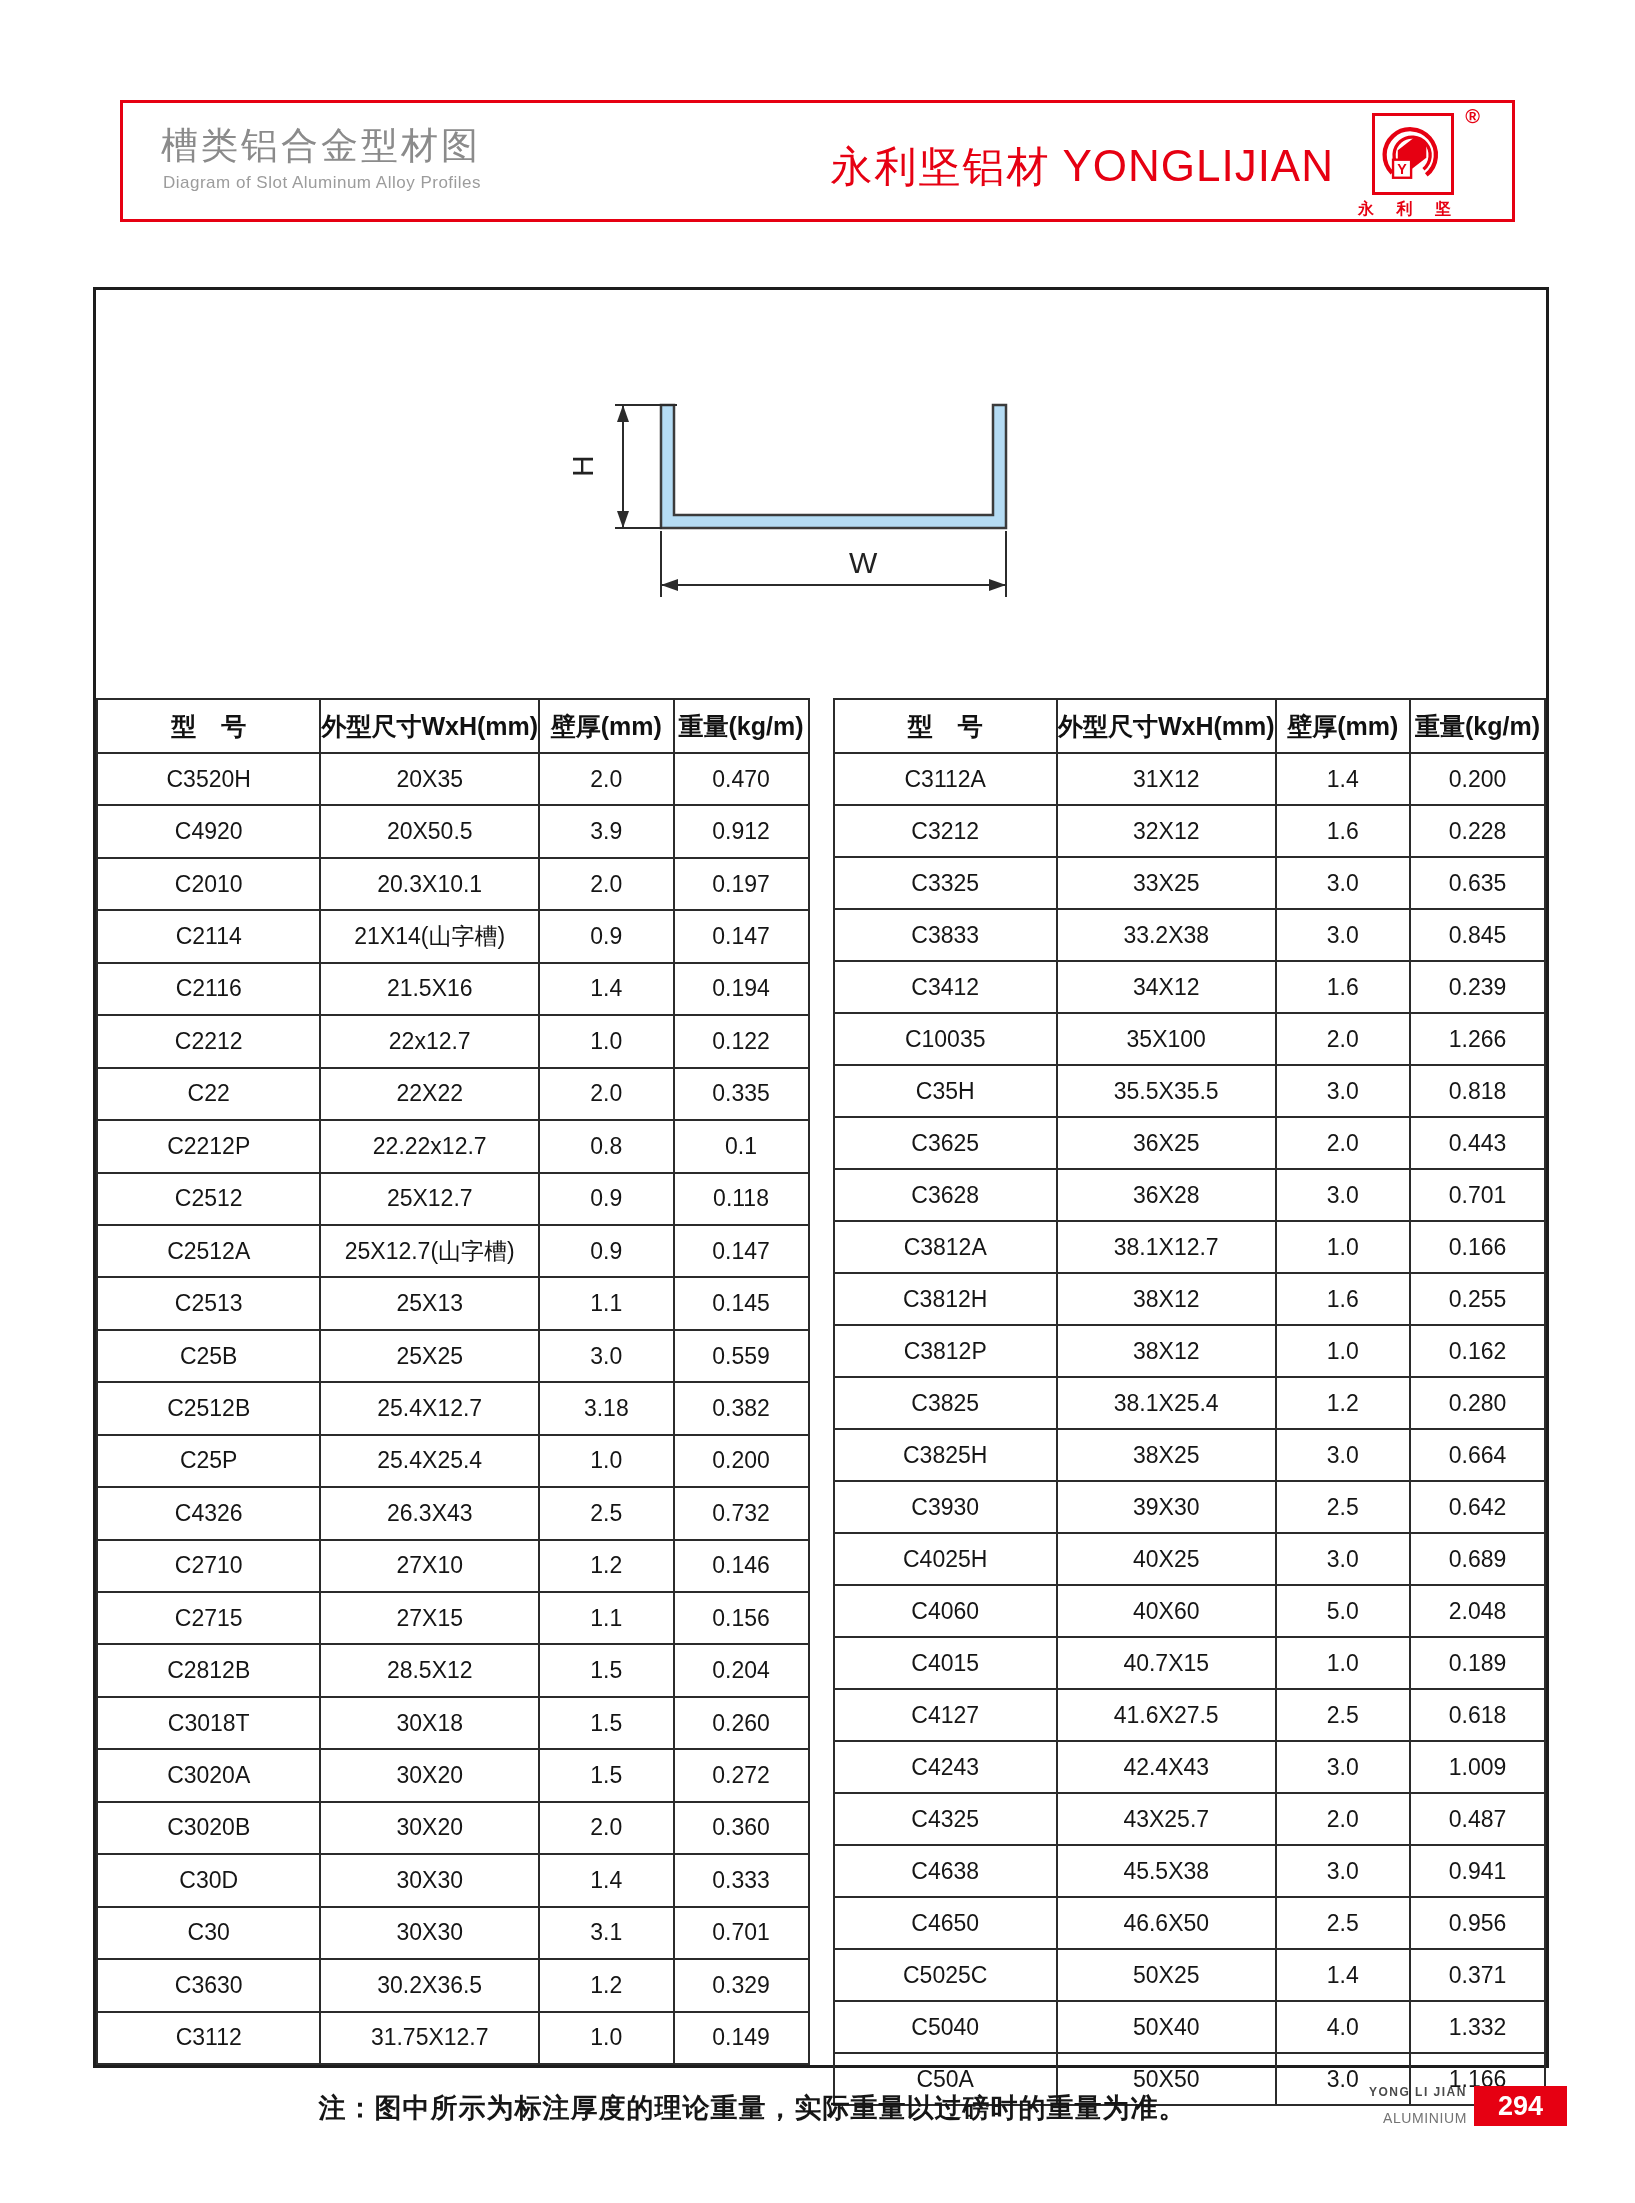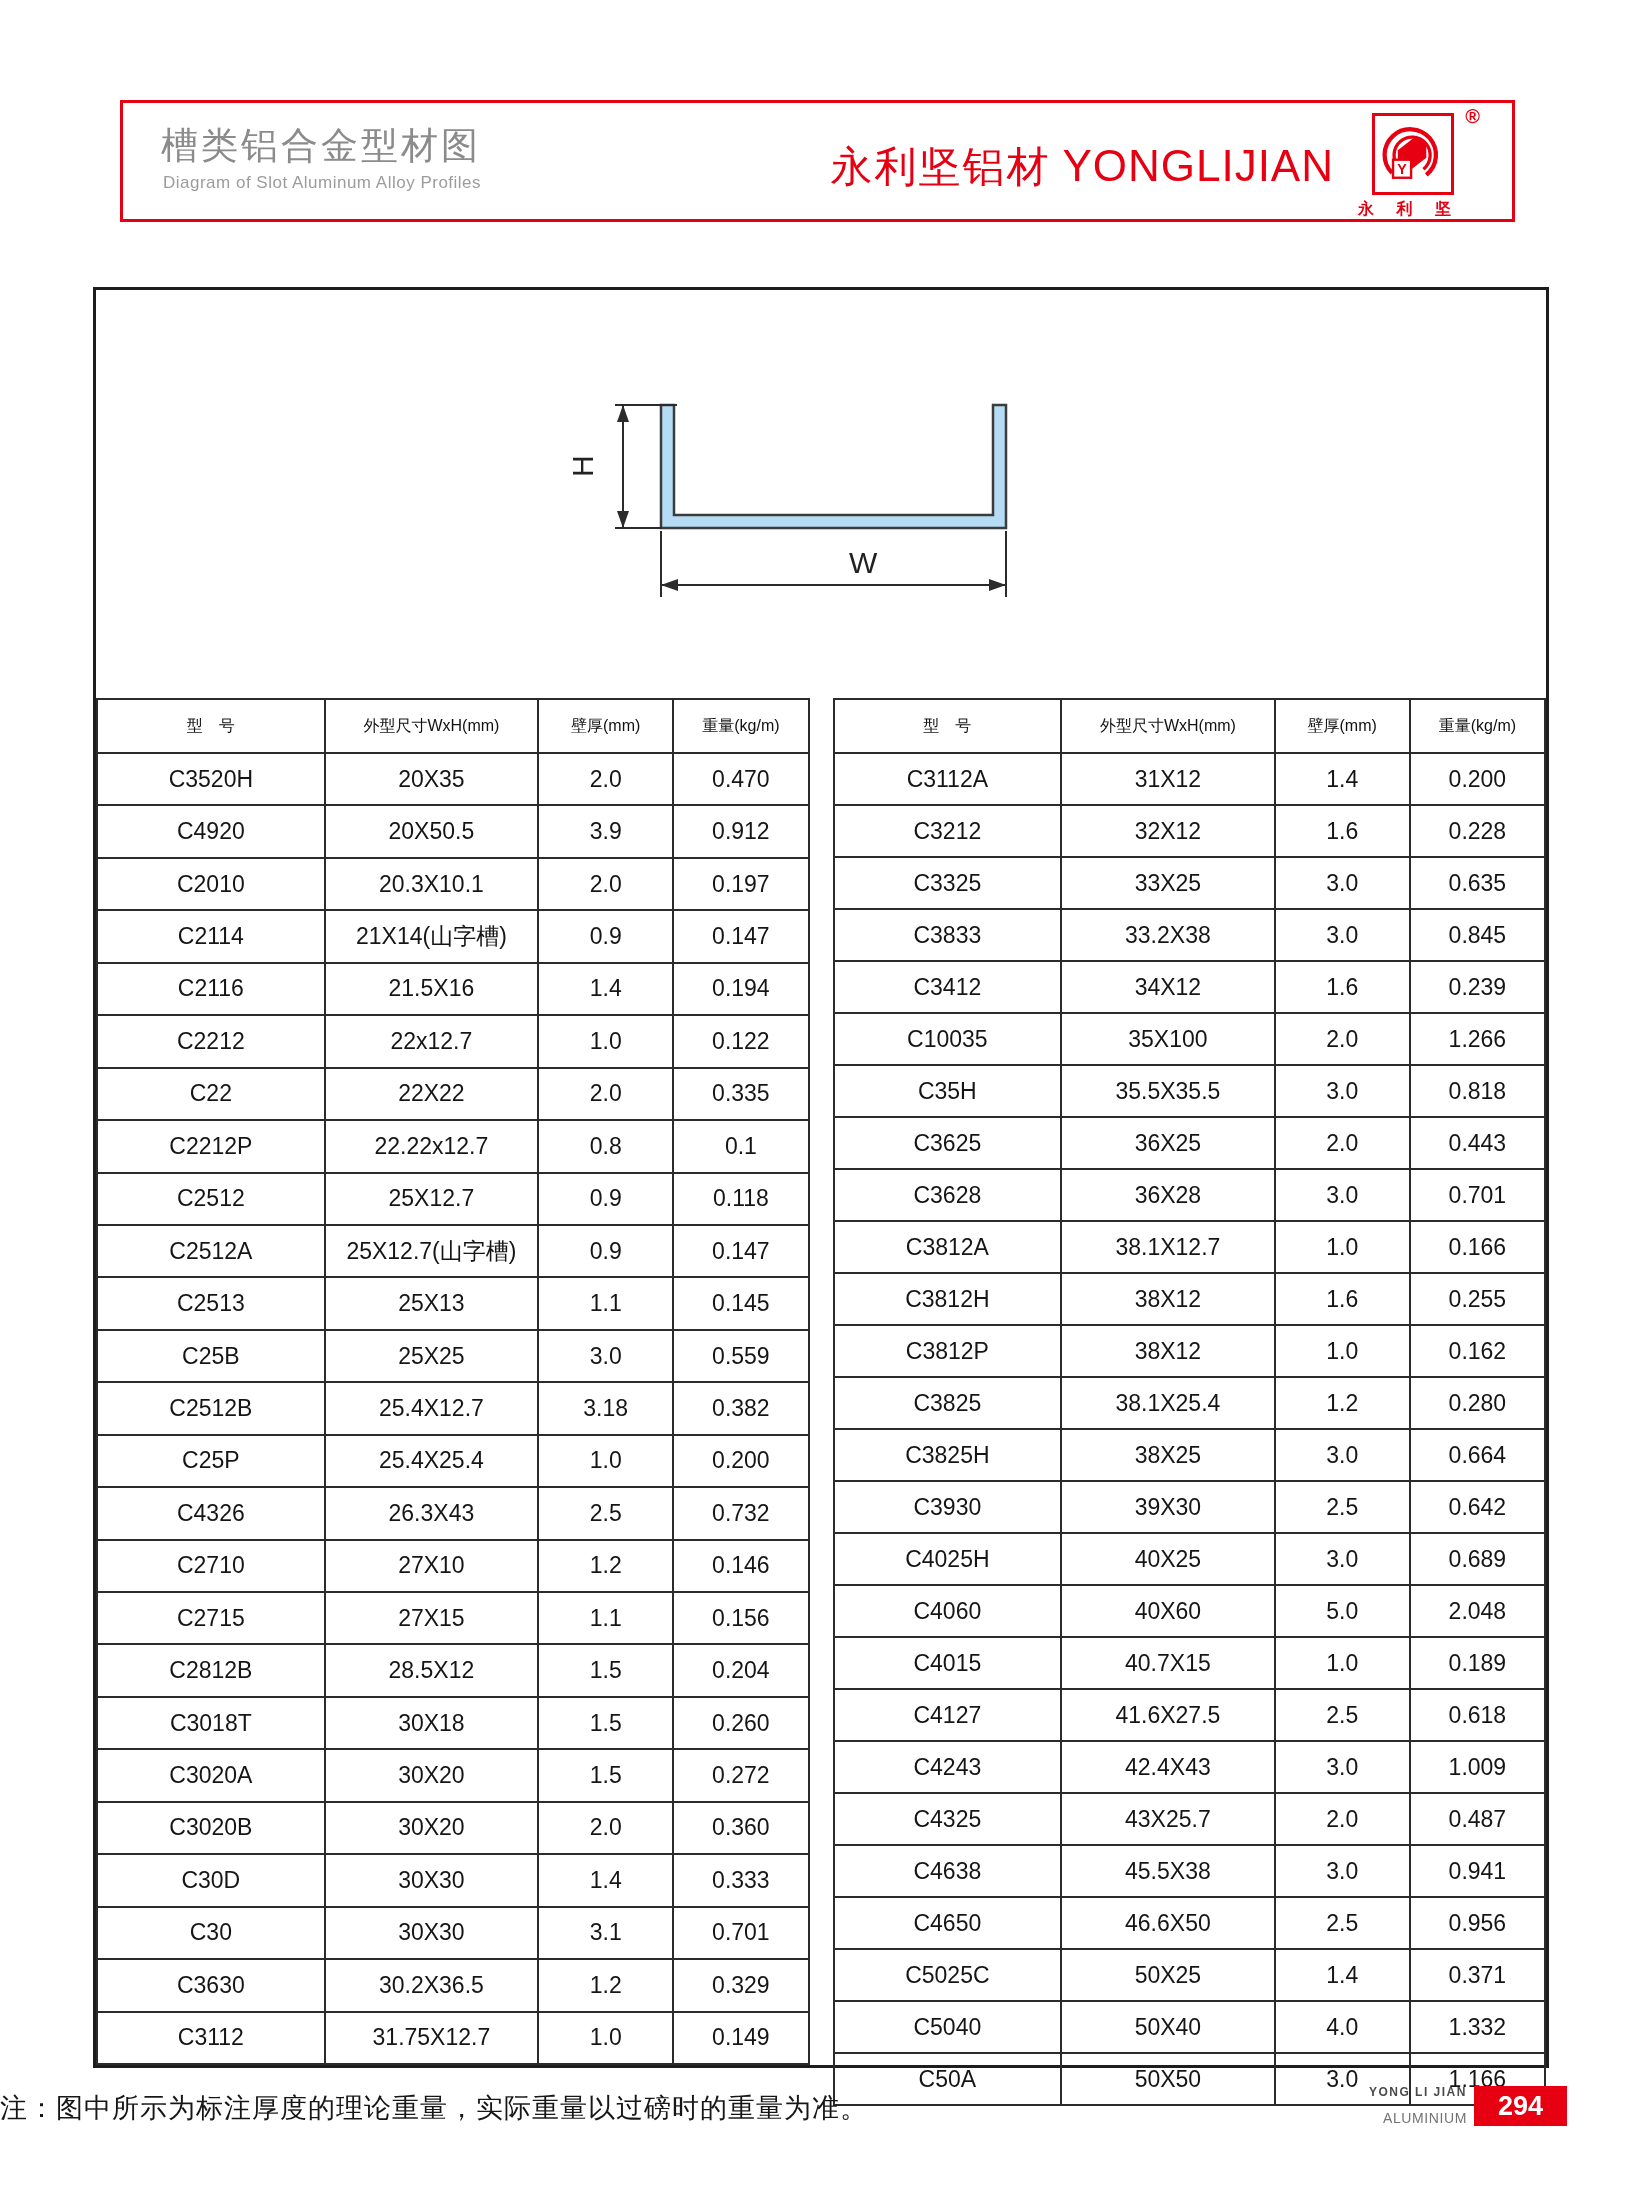--- a/index.html
+++ b/index.html
@@ -24,26 +24,26 @@
     border:3px solid #1d1d1d;box-sizing:border-box;}
 
   .diagram-svg{position:absolute;left:385px;top:95px;width:640px;height:320px;}
   .dim-text{font-size:30px;fill:#222;font-family:"Liberation Sans",sans-serif;}
 
   
   .tables-row{position:absolute;left:0;right:0;top:408px;bottom:0;display:flex;gap:23px;}
   table.spec{flex:1 1 0;border-collapse:collapse;table-layout:fixed;height:100%;}
   table.spec th,table.spec td{border:2px solid var(--line);text-align:center;vertical-align:middle;
     padding:0;overflow:hidden;white-space:nowrap;}
-  table.spec th{font-size:16px;font-weight:400;color:#111;height:52px;margin-top:28px;}
+  table.spec th{font-size:25px;font-weight:700;color:#111;height:52px;margin-top:28px;}
   table.spec td{font-size:23px;color:#151515;height:50px;}
 
   
-  .footer-note{position:absolute;left:0;right:130px;top:2090px;text-align:left;
-    font-size:27px;font-weight:400;color:#161616;letter-spacing:1px;}
+  .footer-note{position:absolute;left:0;right:130px;top:2090px;text-align:center;
+    font-size:27px;font-weight:700;color:#161616;letter-spacing:1px;}
   .page-badge{position:absolute;right:68px;top:2086px;display:flex;align-items:center;gap:7px;}
   .badge-lines{text-align:right;line-height:1.1;}
   .badge-line1{font-size:12px;letter-spacing:1.5px;color:#4a4a4a;font-weight:600;}
   .badge-line2{font-size:14px;color:#737373;font-weight:400;letter-spacing:0.6px;margin-top:12px;}
   .badge-num{background:var(--red);color:#fff;font-weight:700;font-size:27px;padding:4px 24px;line-height:1.2;}
 </style>
 </head>
 <body>
 
 <div class="header-box">

